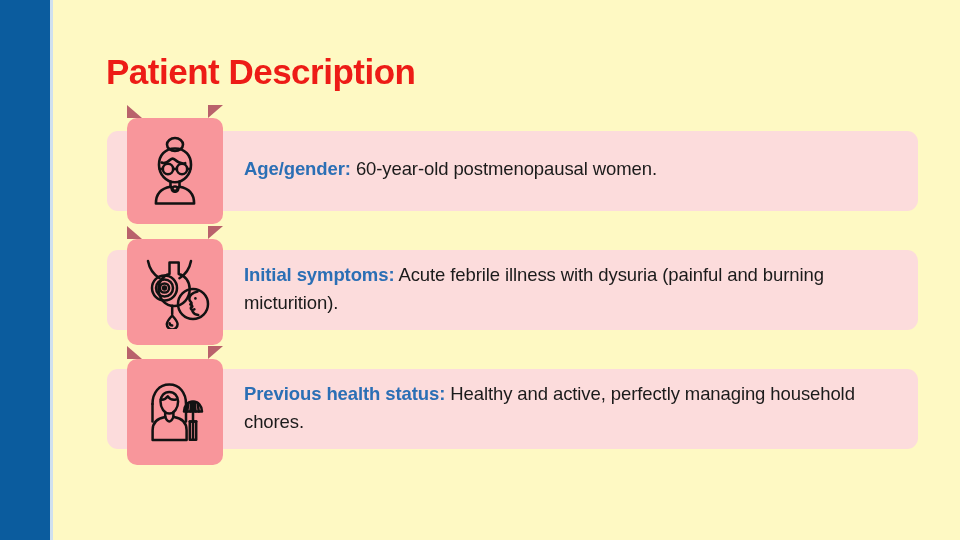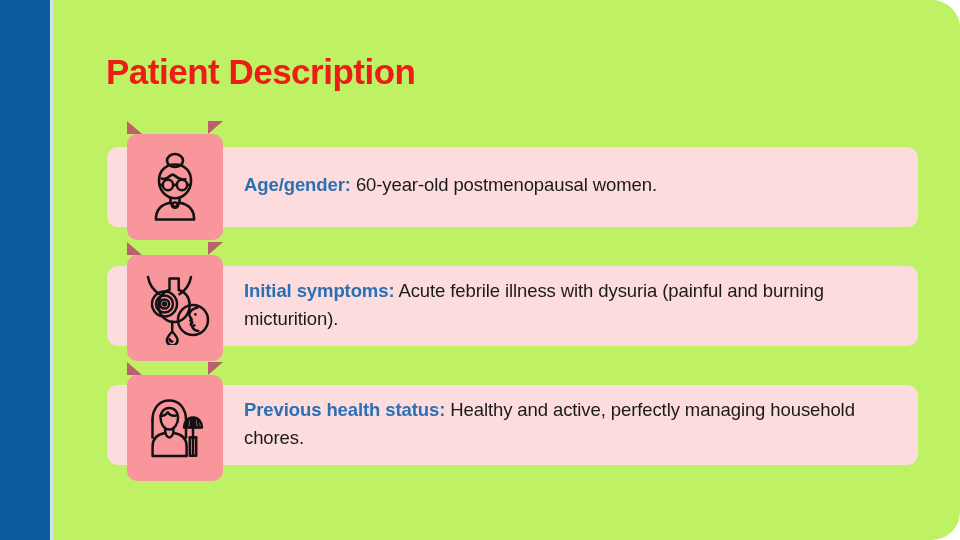--- a/index.html
+++ b/index.html
@@ -11,22 +11,21 @@
     height: 540px;
     overflow: hidden;
     background: #ffffff;
     font-family: "Liberation Sans", sans-serif;
     position: relative;
   }
 
   #slide {
     position: absolute;
     inset: 0;
-    background: #bef264;
-    border-radius: 28px;
+    background: #fef9c3;
   }
 
   
   .side-bar {
     position: absolute;
     left: 0;
     top: 0;
     width: 50px;
     height: 540px;
     background: #0B5C9E;
@@ -49,21 +48,21 @@
     font-weight: bold;
     color: #ED1C16;
     letter-spacing: -0.5px;
     white-space: nowrap;
   }
 
   
   .rows {
     position: absolute;
     left: 0;
-    top: 16px;
+    top: 0;
     width: 960px;
     height: 435px;
   }
   .row {
     position: absolute;
     left: 107px;
     width: 811px;
   }
   .row-bg {
     position: absolute;

